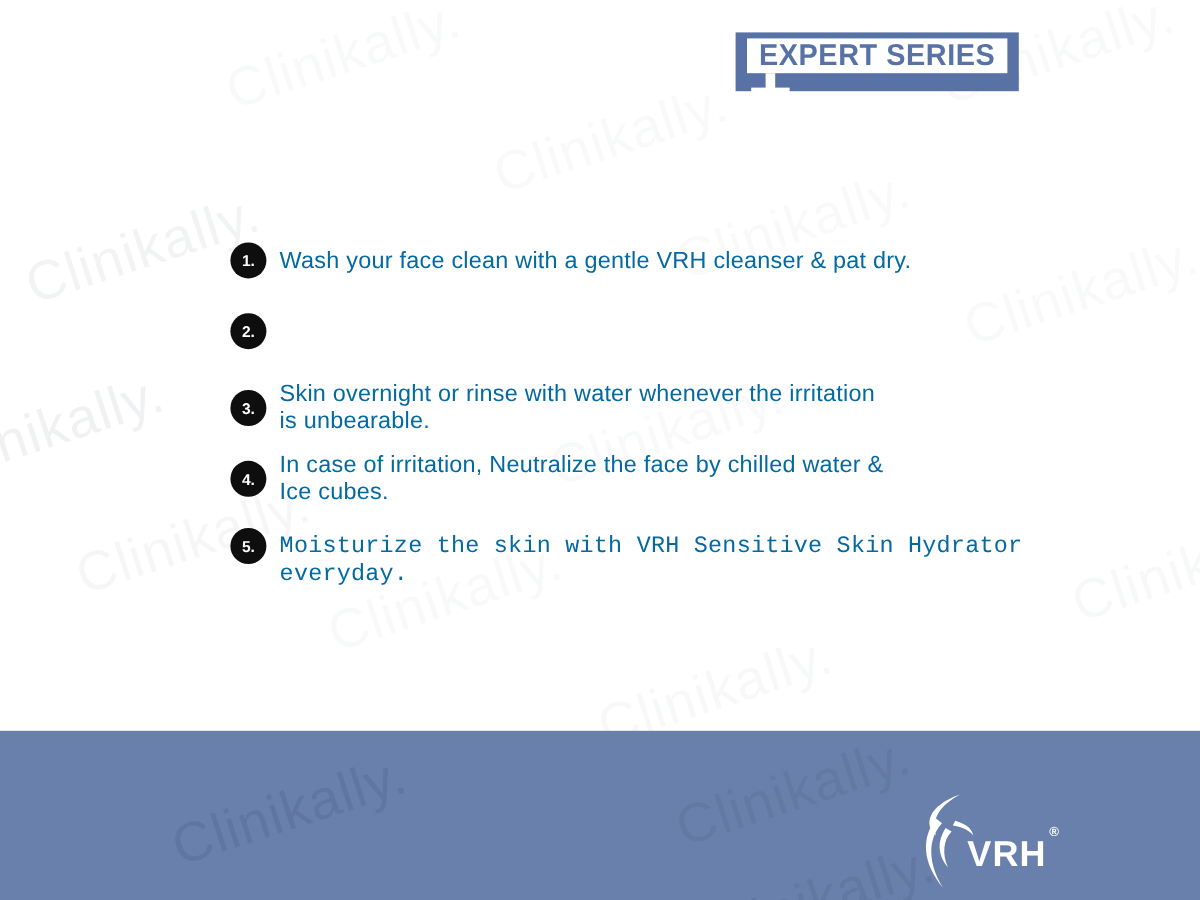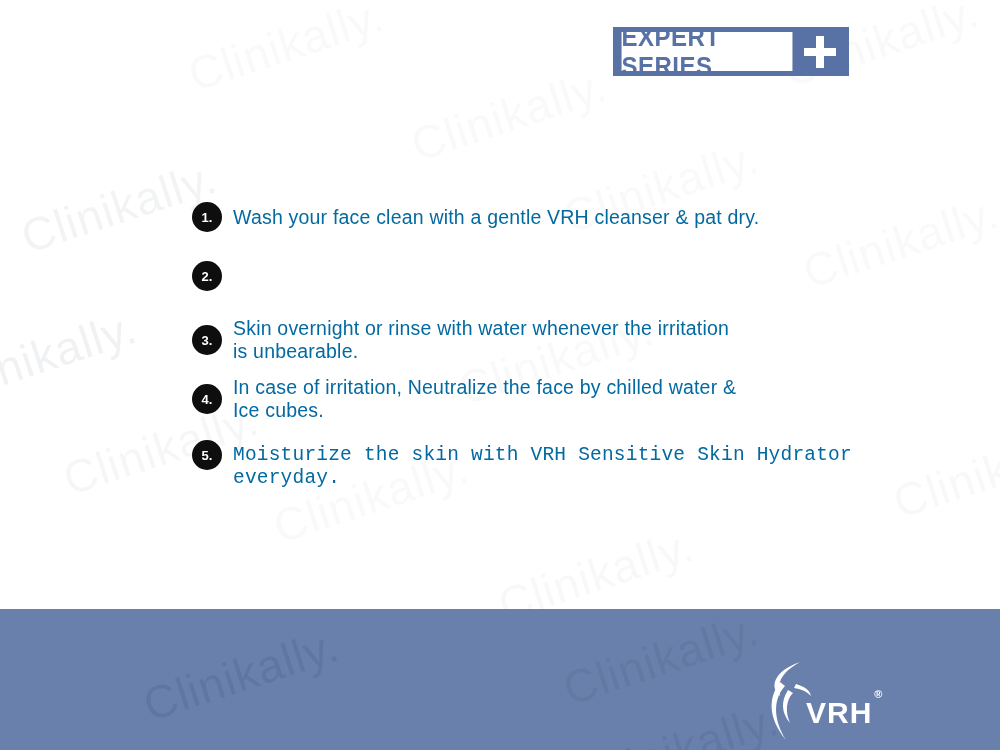--- a/index.html
+++ b/index.html
@@ -27,20 +27,21 @@
   
   .badge{
     position:absolute;
     left:613px;top:27px;
     width:236px;height:49px;
     background:#5872a6;
     box-sizing:border-box;
     padding:5px;
     display:flex;
     align-items:stretch;
+    flex-direction:column;
   }
   .badge .label-box{
     flex:1;
     background:#ffffff;
     display:flex;align-items:center;justify-content:center;
     color:#5872a6;
     font-size:25px;
     font-weight:700;
     letter-spacing:0.5px;
     transform:scaleX(0.96);

